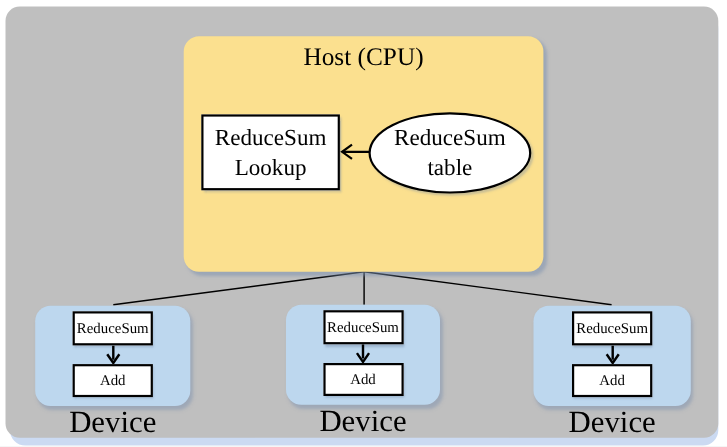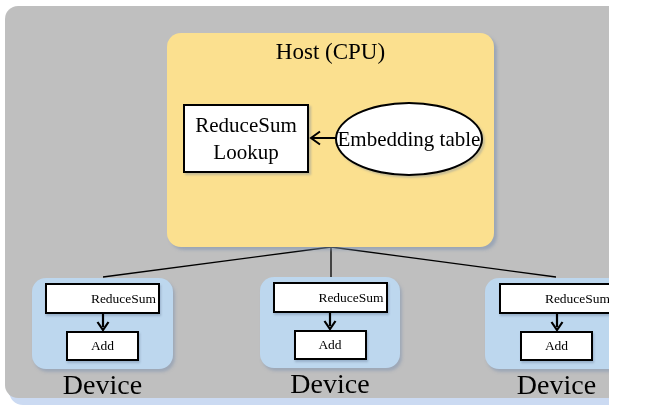--- a/index.html
+++ b/index.html
@@ -1,17 +1,17 @@
 <!DOCTYPE html>
 <html><head>
 <meta charset="utf-8">
 <style>
   html,body{margin:0;padding:0;background:#ffffff;}
   .canvas{
-    position:relative;width:609px;height:406px;overflow:hidden;
+    position:relative;width:661px;height:406px;overflow:hidden;
     font-family:"Liberation Serif","DejaVu Serif",serif;color:#000;
   }
   .shadow-layer{
     position:absolute;left:9px;top:12px;width:644px;height:393px;
     border-radius:14px;background:#cbdaf2;
   }
   .gray-bg{
     position:absolute;left:5px;top:6px;width:648px;height:392px;
     border-radius:13px;background:#bfbfbf;
   }
@@ -48,21 +48,21 @@
     width:100%;height:91px;border-radius:14px;background:#bdd7ee;
     box-shadow:2px 3px 3px rgba(125,145,175,0.5);
     display:flex;flex-direction:column;align-items:center;
     box-sizing:border-box;padding-top:5px;
   }
   .op-box{
     width:69px;background:#fff;border:2px solid #000;
     display:flex;align-items:center;justify-content:center;
     font-size:13.5px;box-shadow:1px 2px 2px rgba(90,110,140,0.35);
   }
-  .op-box.reduce{height:27px;padding-left:42px;}
+  .op-box.reduce{height:27px;}
   .op-box.add{height:26px;}
   .v-arrow{display:block;}
   .device-label{
     margin-top:3px;text-align:center;font-size:28px;line-height:26px;width:100%;
   }
 </style>
 </head>
 <body>
 
 <div class="canvas">
@@ -72,21 +72,21 @@
 
   <svg class="connectors" width="661" height="406" viewBox="0 0 661 406">
     <line x1="331" y1="247" x2="103" y2="277" stroke="#000" stroke-width="1.3"></line>
     <line x1="331" y1="247" x2="331" y2="277" stroke="#000" stroke-width="1.3"></line>
     <line x1="331" y1="247" x2="556" y2="277" stroke="#000" stroke-width="1.3"></line>
   </svg>
 
   <div class="host-box">
     <div class="host-title">Host (CPU)</div>
     <div class="lookup-box">ReduceSum Lookup</div>
-    <div class="table-ellipse">Embedding table</div>
+    <div class="table-ellipse">ReduceSum table</div>
     <svg class="h-arrow" width="28" height="18" viewBox="0 0 28 18">
       <line x1="27" y1="9" x2="3" y2="9" stroke="#000" stroke-width="2"></line>
       <polyline points="11,2.5 2,9 11,15.5" fill="none" stroke="#000" stroke-width="2"></polyline>
     </svg>
   </div>
 
   <div class="device-group dg1">
     <div class="device-box">
       <div class="op-box reduce">ReduceSum</div>
       <svg class="v-arrow" width="18" height="17" viewBox="0 0 18 17">

